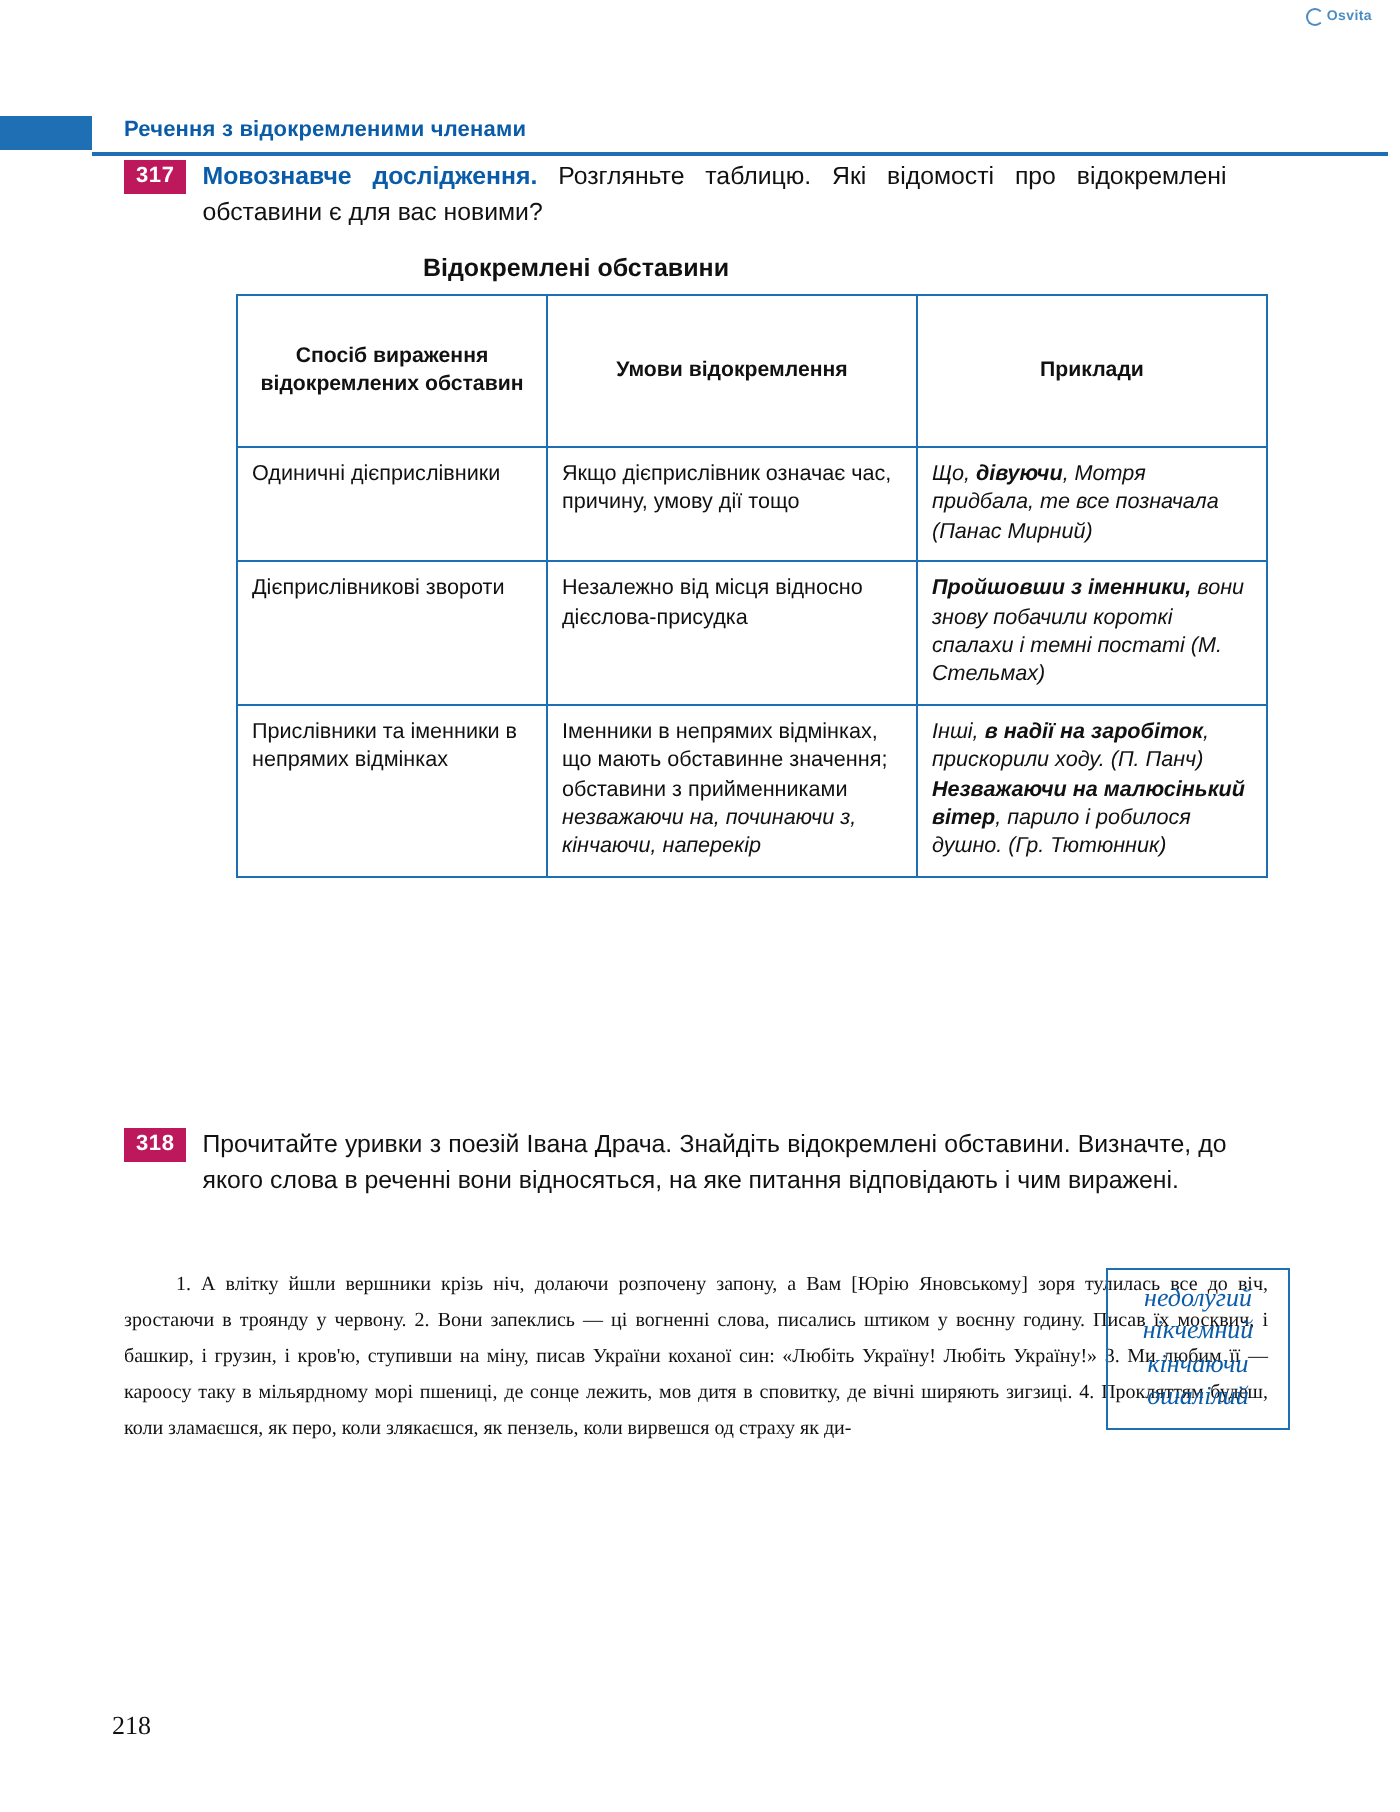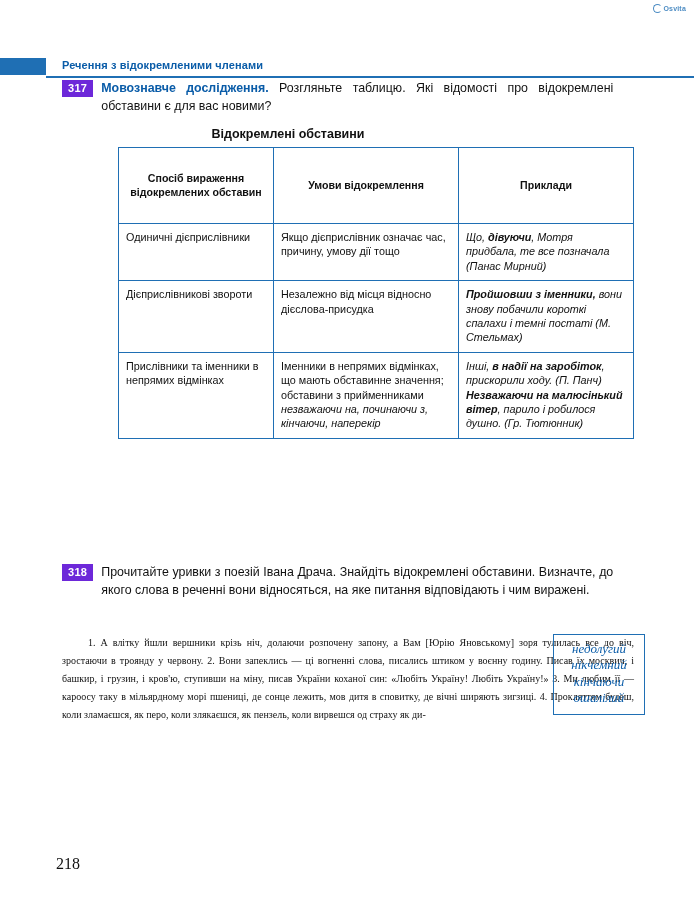--- a/index.html
+++ b/index.html
@@ -70,21 +70,21 @@
   }
 
   
   .exercise {
     position: absolute;
     left: 62px;
     width: 572px;
   }
   .ex-num {
     display: inline-block;
-    background: #6d28d9;
+    background: #be185d;
     color: #fff;
     font-weight: bold;
     font-size: 11px;
     line-height: 14px;
     padding: 1px 6px 2px 6px;
     vertical-align: top;
     letter-spacing: .3px;
   }
   .ex-body {
     display: inline-block;
@@ -178,21 +178,21 @@
     line-height: 16.4px;
     color: #0a5ca8;
     white-space: nowrap;
   }
 
   
   .page-number {
     position: absolute;
     left: 56px;
     top: 855px;
-    font-size: 16px;
+    font-size: 13px;
     font-family: "Liberation Serif", serif;
     color: #111;
   }
 </style>
 </head>
 <body>
 
 <div class="page-logo">
   <span class="logo-mark"></span>
   <span>Osvita</span>

